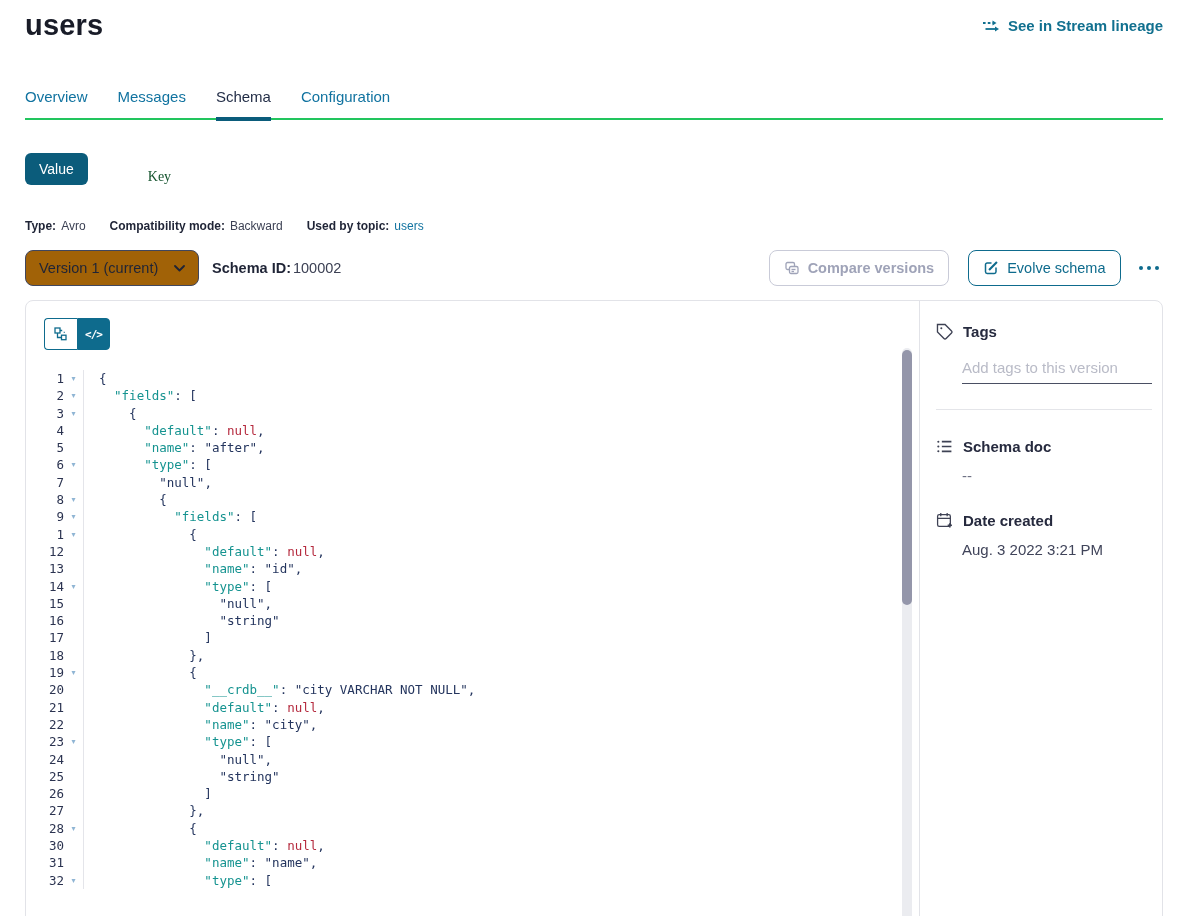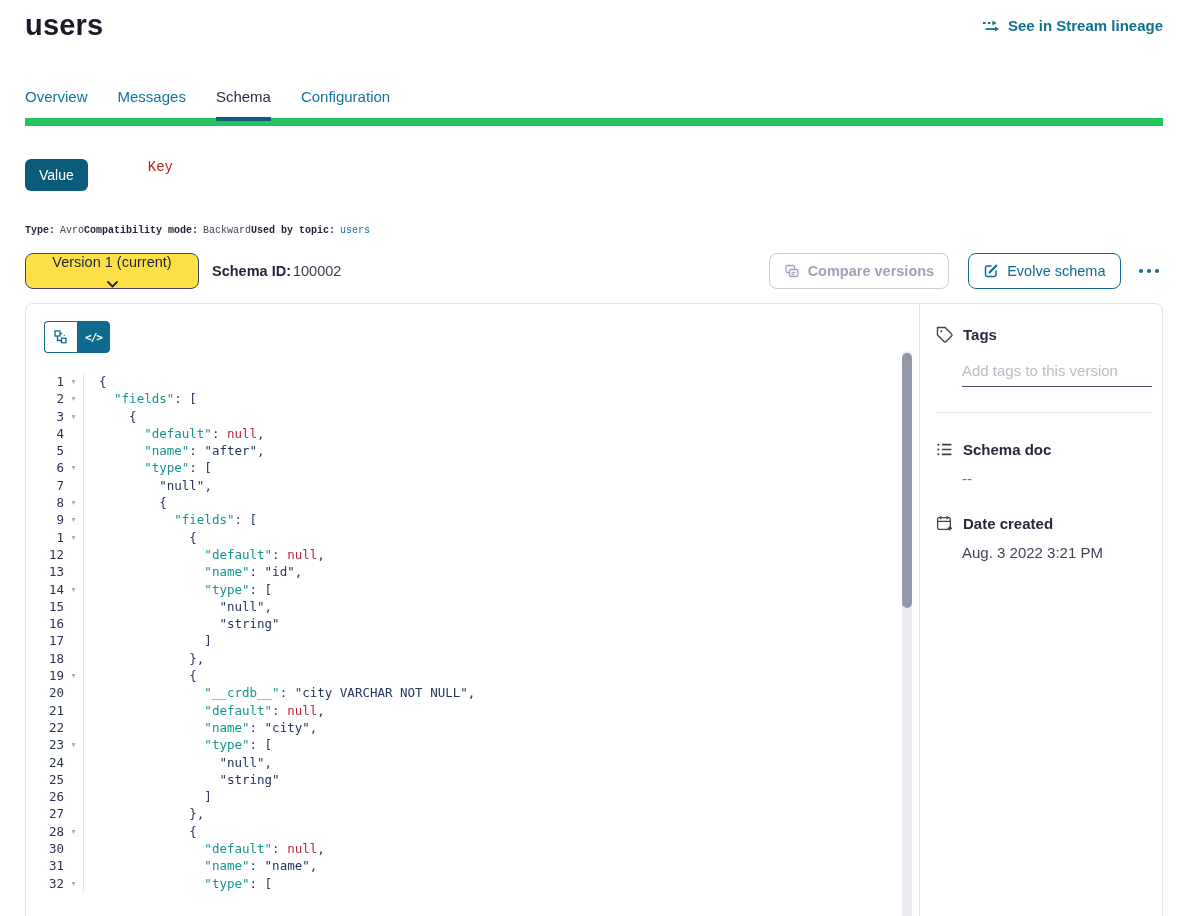--- a/index.html
+++ b/index.html
@@ -10,40 +10,40 @@
     color: #1F2436;
   }
   .page { padding: 0 26px 0 25px; width: 1189px; }
 
   
   .topbar { display: flex; justify-content: space-between; align-items: flex-start; padding-top: 9px; }
   .page-title { font-size: 29px; font-weight: bold; color: #191C28; letter-spacing: 0.2px; }
   .lineage-link { display: flex; align-items: center; gap: 8px; color: #11708F; font-size: 15px; font-weight: bold; margin-top: 8px; cursor: pointer; }
 
   
-  .tabs { display: flex; gap: 30px; margin-top: 46px; border-bottom: 8px solid #22c55e; }
+  .tabs { display: flex; gap: 30px; margin-top: 46px; border-bottom: 2px solid #22c55e; }
   .tab { font-size: 15px; color: #1173A0; padding-bottom: 13px; position: relative; cursor: pointer; }
   .tab.active { color: #1F2A44; }
   .tab.active::after { content: ""; position: absolute; left: 0; right: 0; bottom: -3px; height: 4px; background: #0B5C7B; }
 
   
-  .seg-row { margin-top: 33px; display: flex; align-items: flex-start; }
+  .seg-row { margin-top: 33px; display: flex; align-items: flex-end; }
   .value-btn { background: #0B5C7B; color: #fff; border: none; border-radius: 6px; padding: 8px 14px; font-size: 14px; font-family: inherit; cursor: pointer; }
-  .key-btn { background: none; border: none; color: #b91c1c; font-size: 14px; font-family: Liberation Mono, monospace; margin-left: 24px; cursor: pointer; padding-left: 36px; }
-
-  
-  .meta-row { margin-top: 34px; display: flex; font-size: 10px; font-family: Liberation Mono, monospace; }
+  .key-btn { background: none; border: none; color: #14532d; font-size: 14px; font-family: Liberation Serif, serif; margin-left: 24px; cursor: pointer; padding-left: 36px; }
+
+  
+  .meta-row { margin-top: 34px; display: flex; gap: 24px; font-size: 12px; }
   .meta-pair { display: flex; gap: 5px; }
   .meta-label { font-weight: bold; color: #1F2436; }
   .meta-value { color: #3C4154; }
   .meta-value.link { color: #1173A0; cursor: pointer; }
 
   
   .version-row { margin-top: 17px; display: flex; align-items: center; }
-  .version-select { width: 174px; height: 36px; border: 1px solid #40465E; border-radius: 8px; display: flex; align-items: center; justify-content: space-between; padding: 0 13px; font-size: 14.5px; color: #1F2436; cursor: pointer; background: #fde047; flex-direction: column; }
+  .version-select { width: 174px; height: 36px; border: 1px solid #40465E; border-radius: 8px; display: flex; align-items: center; justify-content: space-between; padding: 0 13px; font-size: 14.5px; color: #1F2436; cursor: pointer; background: #a16207; }
   .schema-id { margin-left: 13px; font-size: 14.5px; display: flex; gap: 2px; }
   .actions { margin-left: auto; display: flex; align-items: center; }
   .btn { height: 36px; border-radius: 8px; display: flex; align-items: center; gap: 8px; padding: 0 14px; font-size: 14.5px; font-family: inherit; background: #fff; cursor: pointer; }
   .btn-compare { border: 1px solid #C9CBD8; color: #9FA3B8; font-weight: bold; }
   .btn-evolve { border: 1.5px solid #0E6B8D; color: #0E6B8D; font-weight: normal; margin-left: 19px; }
   .more-btn { display: flex; gap: 3.5px; margin-left: 14px; padding: 8px 4px; background: none; border: none; cursor: pointer; }
   .more-btn i { width: 4.5px; height: 4.5px; border-radius: 50%; background: #0E6B8D; display: block; }
 
   
   .panel { margin-top: 14px; border: 1px solid #E2E3E8; border-radius: 8px 8px 0 0; height: 660px; display: flex; overflow: hidden; }

